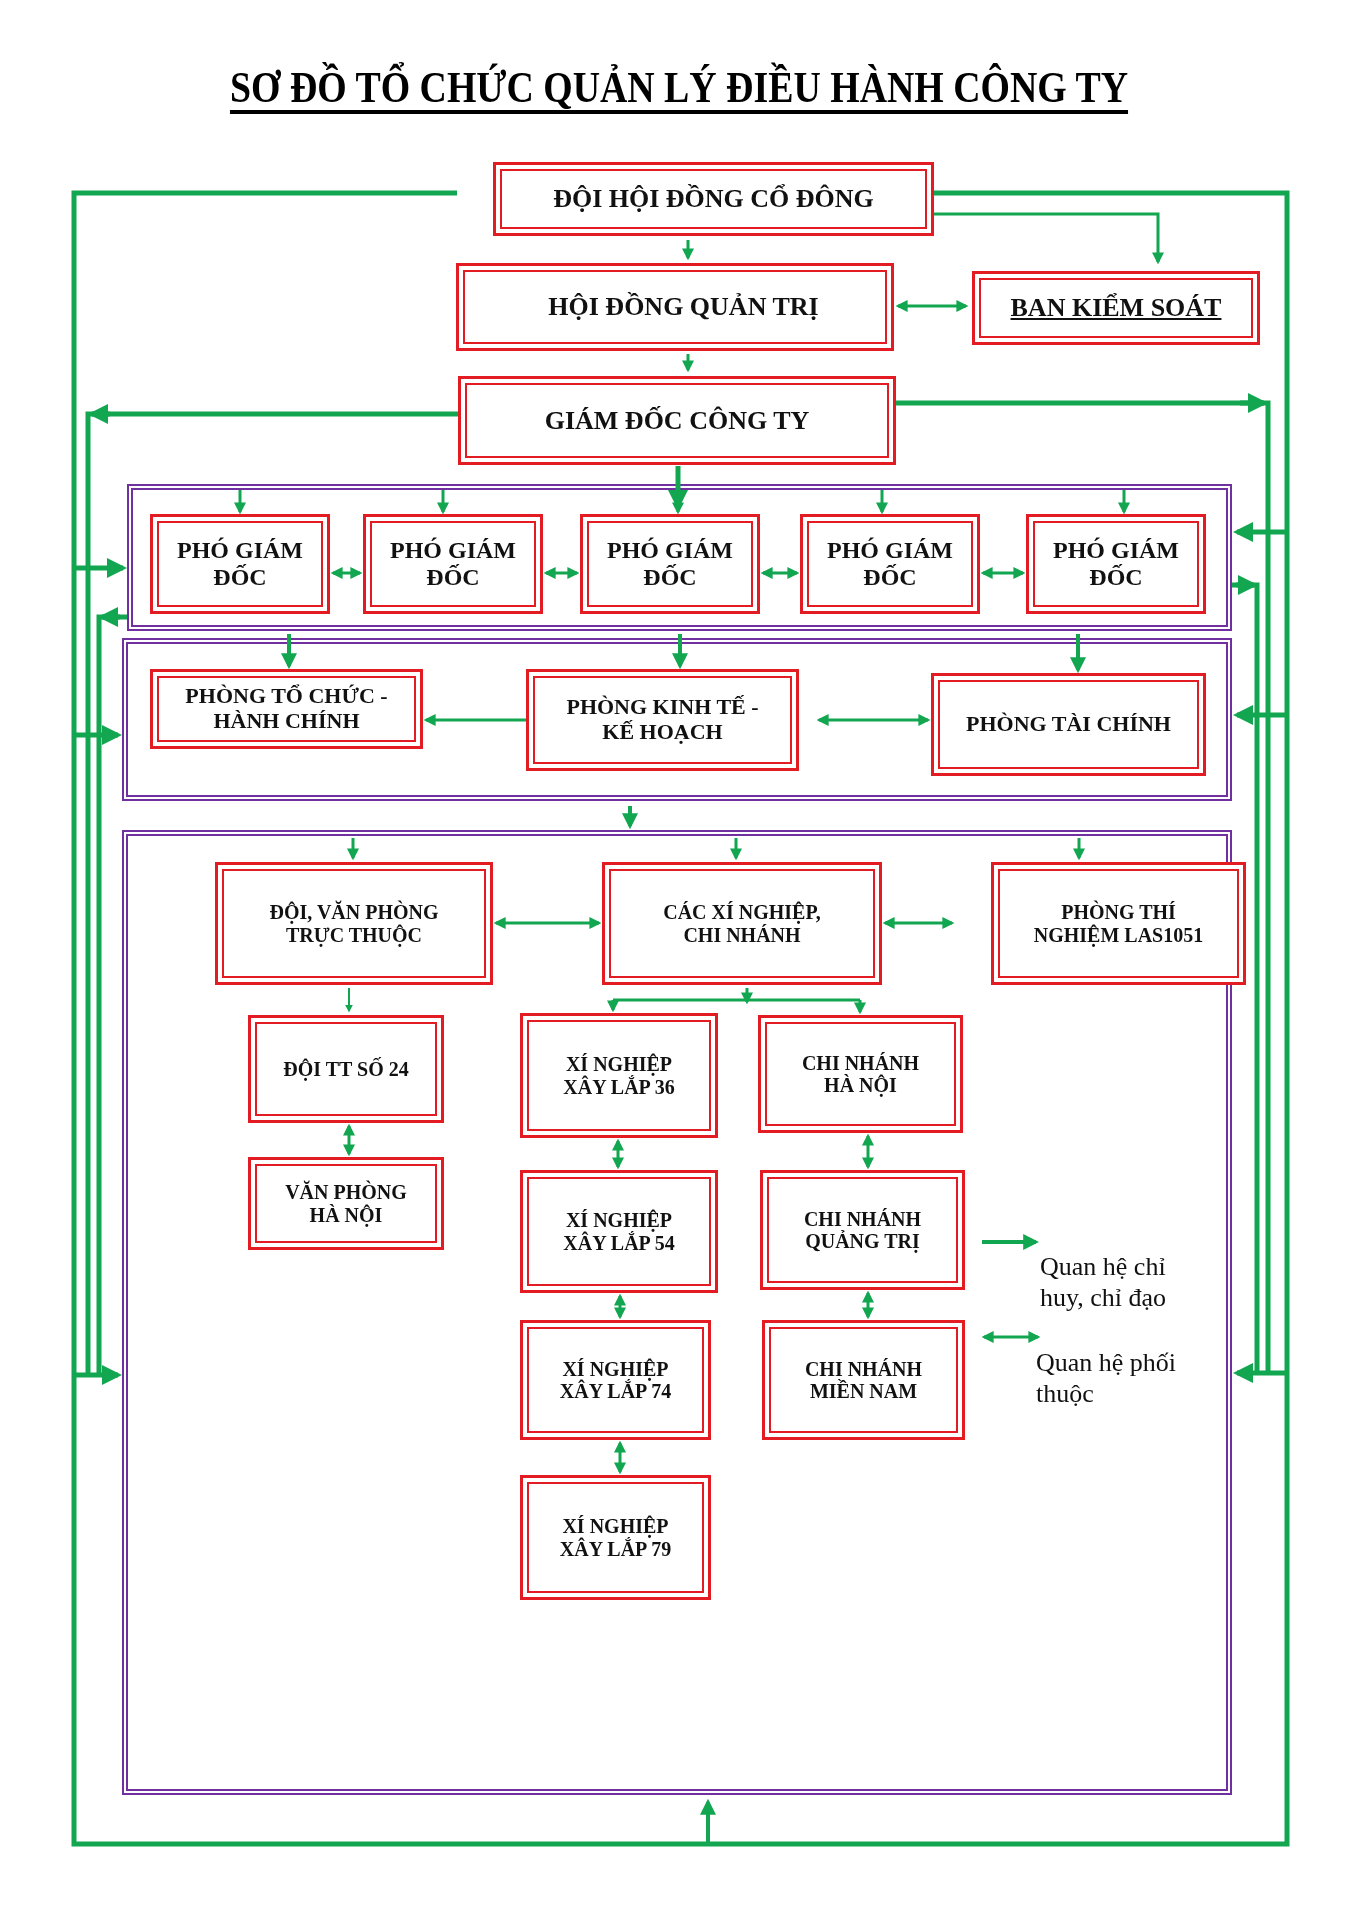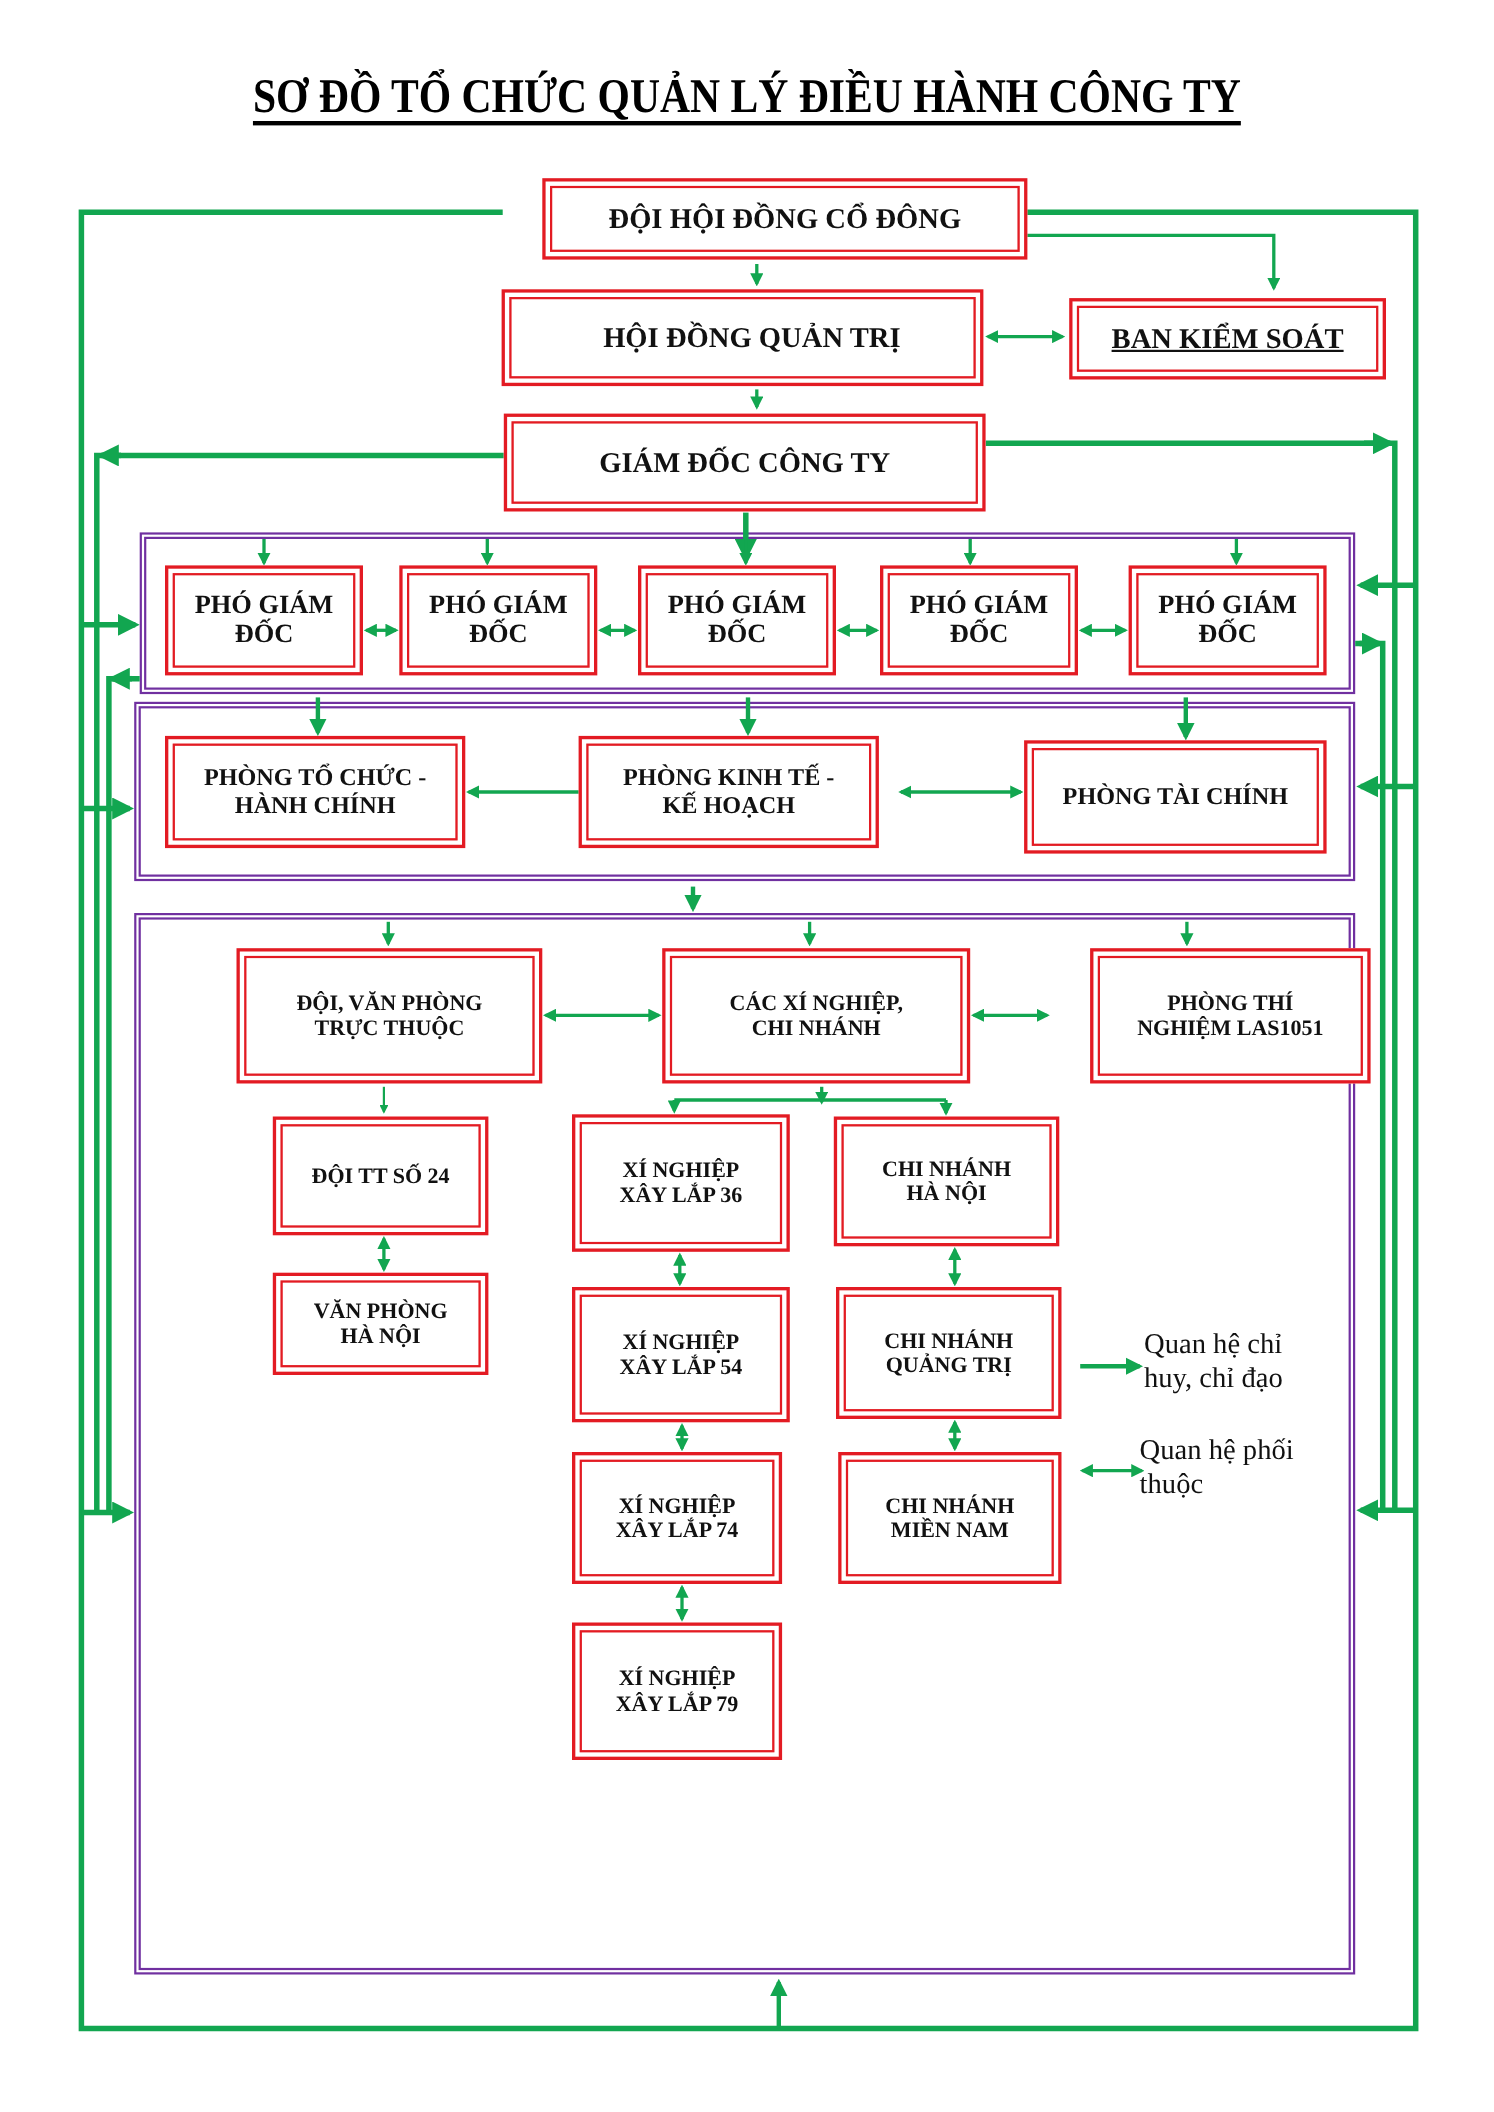--- a/index.html
+++ b/index.html
@@ -12,21 +12,21 @@
   svg.wires { position: absolute; left: 0; top: 0; width: 1358px; height: 1920px; pointer-events: none; }
   .group { position: absolute; border: 3px double #7030a0; border-width: 6px; box-sizing: border-box; }
   .box { position: absolute; box-sizing: border-box; background: #fff;
          border: 3px solid #e31b23; outline: 2px solid #e31b23; outline-offset: -9px;
          box-shadow: inset 0 0 0 4px #fff, inset 0 0 0 6px #f5c5c0;
          display: flex; align-items: center; justify-content: center; text-align: center;
          font-weight: bold; color: #111; line-height: 1.12; padding: 0 10px; }
   .box .lbl { white-space: pre-line; }
   .f26 { font-size: 26px; } .f24 { font-size: 24px; } .f22 { font-size: 22px; } .f20 { font-size: 20px; }
   .legend-text { position: absolute; font-size: 26px; color: #111; line-height: 1.2;
-                 font-family: "Liberation Serif", serif; white-space: pre-line; }
+                 font-family: "Liberation Serif", serif; white-space: pre-line; margin-top: 45px; }
 </style>
 </head>
 <body>
 
 <div class="title"><span>SƠ ĐỒ TỔ CHỨC QUẢN LÝ ĐIỀU HÀNH CÔNG TY</span></div>
 
 <div class="group" style="left:127px;top:484px;width:1105px;height:147px;"></div>
 <div class="group" style="left:122px;top:638px;width:1110px;height:163px;"></div>
 <div class="group" style="left:122px;top:830px;width:1110px;height:965px;"></div>
 
@@ -135,21 +135,21 @@
   </div>
 <div class="box f24" style="left:800px;top:514px;width:180px;height:100px;">
     <span class="lbl">PHÓ GIÁM
 ĐỐC</span>
   </div>
 <div class="box f24" style="left:1026px;top:514px;width:180px;height:100px;">
     <span class="lbl">PHÓ GIÁM
 ĐỐC</span>
   </div>
 
-<div class="box f22" style="left:150px;top:669px;width:273px;height:102px;">
+<div class="box f22" style="left:150px;top:669px;width:273px;height:80px;">
     <span class="lbl">PHÒNG TỔ CHỨC -
 HÀNH CHÍNH</span>
   </div>
 <div class="box f22" style="left:526px;top:669px;width:273px;height:102px;">
     <span class="lbl">PHÒNG KINH TẾ -
 KẾ HOẠCH</span>
   </div>
 <div class="box f22" style="left:931px;top:673px;width:275px;height:103px;align-items:center;">
     <span class="lbl">PHÒNG TÀI CHÍNH</span>
   </div>

